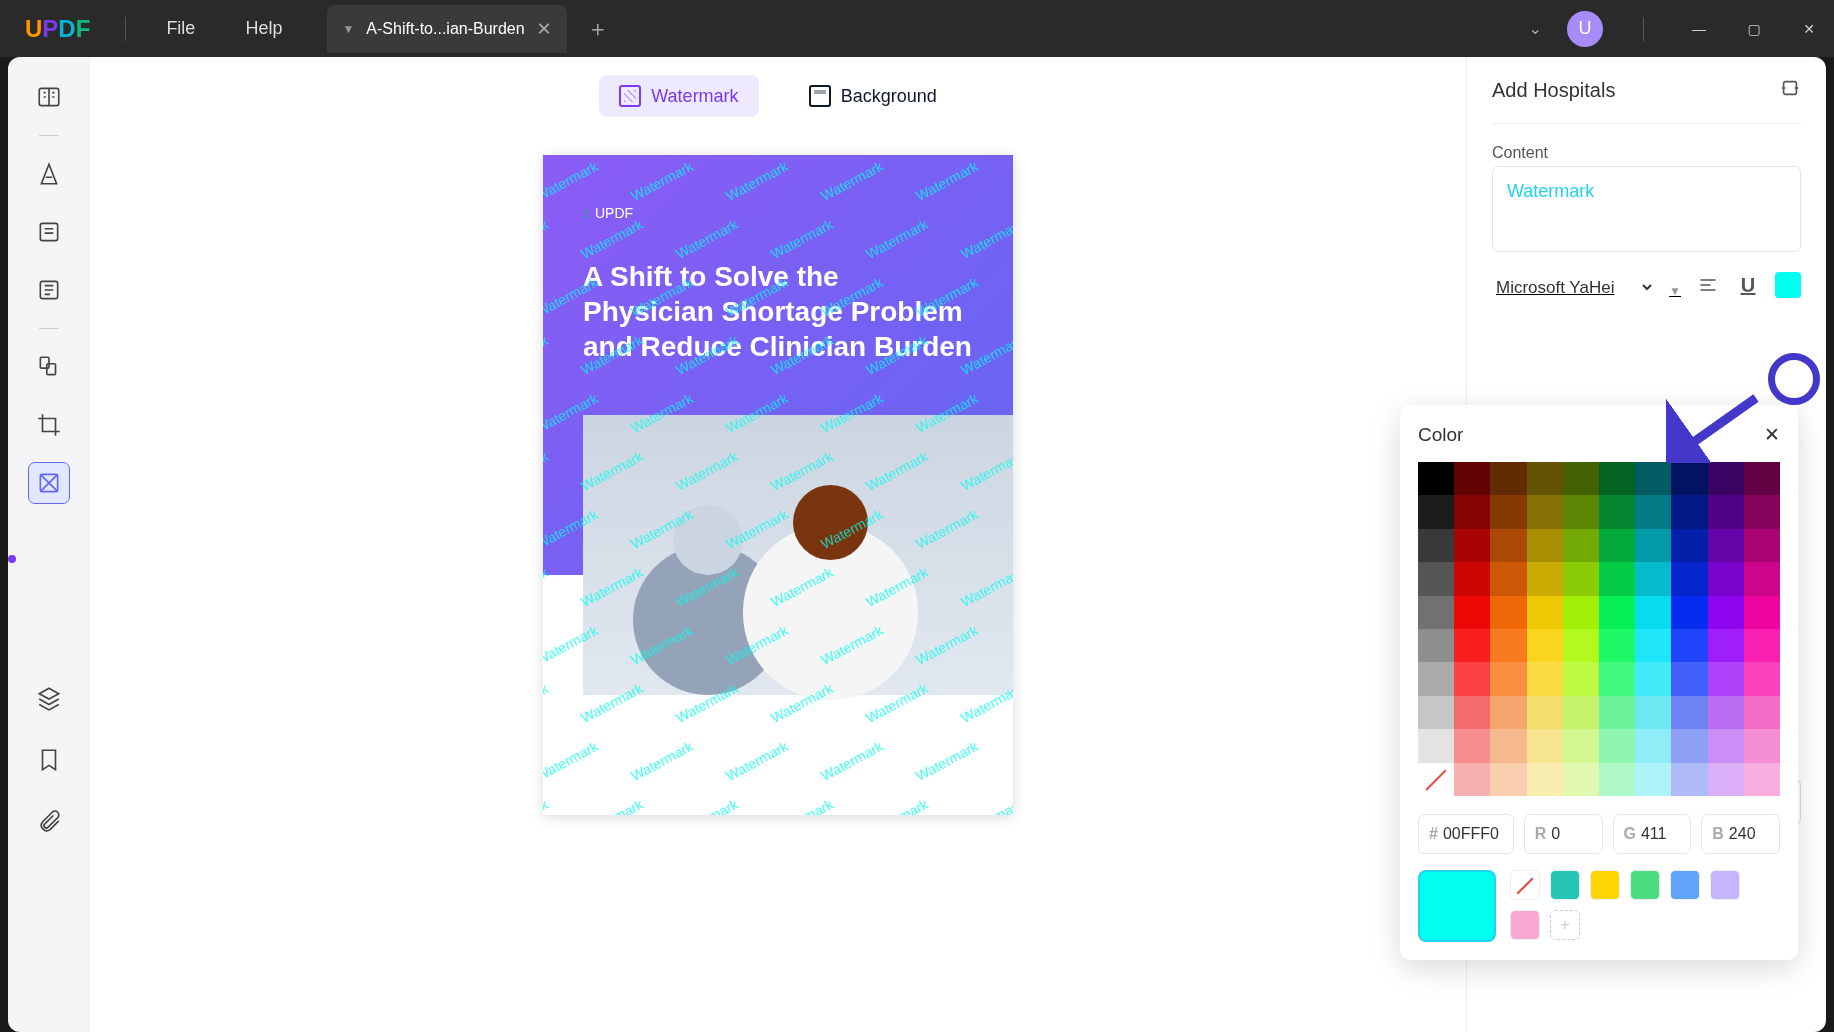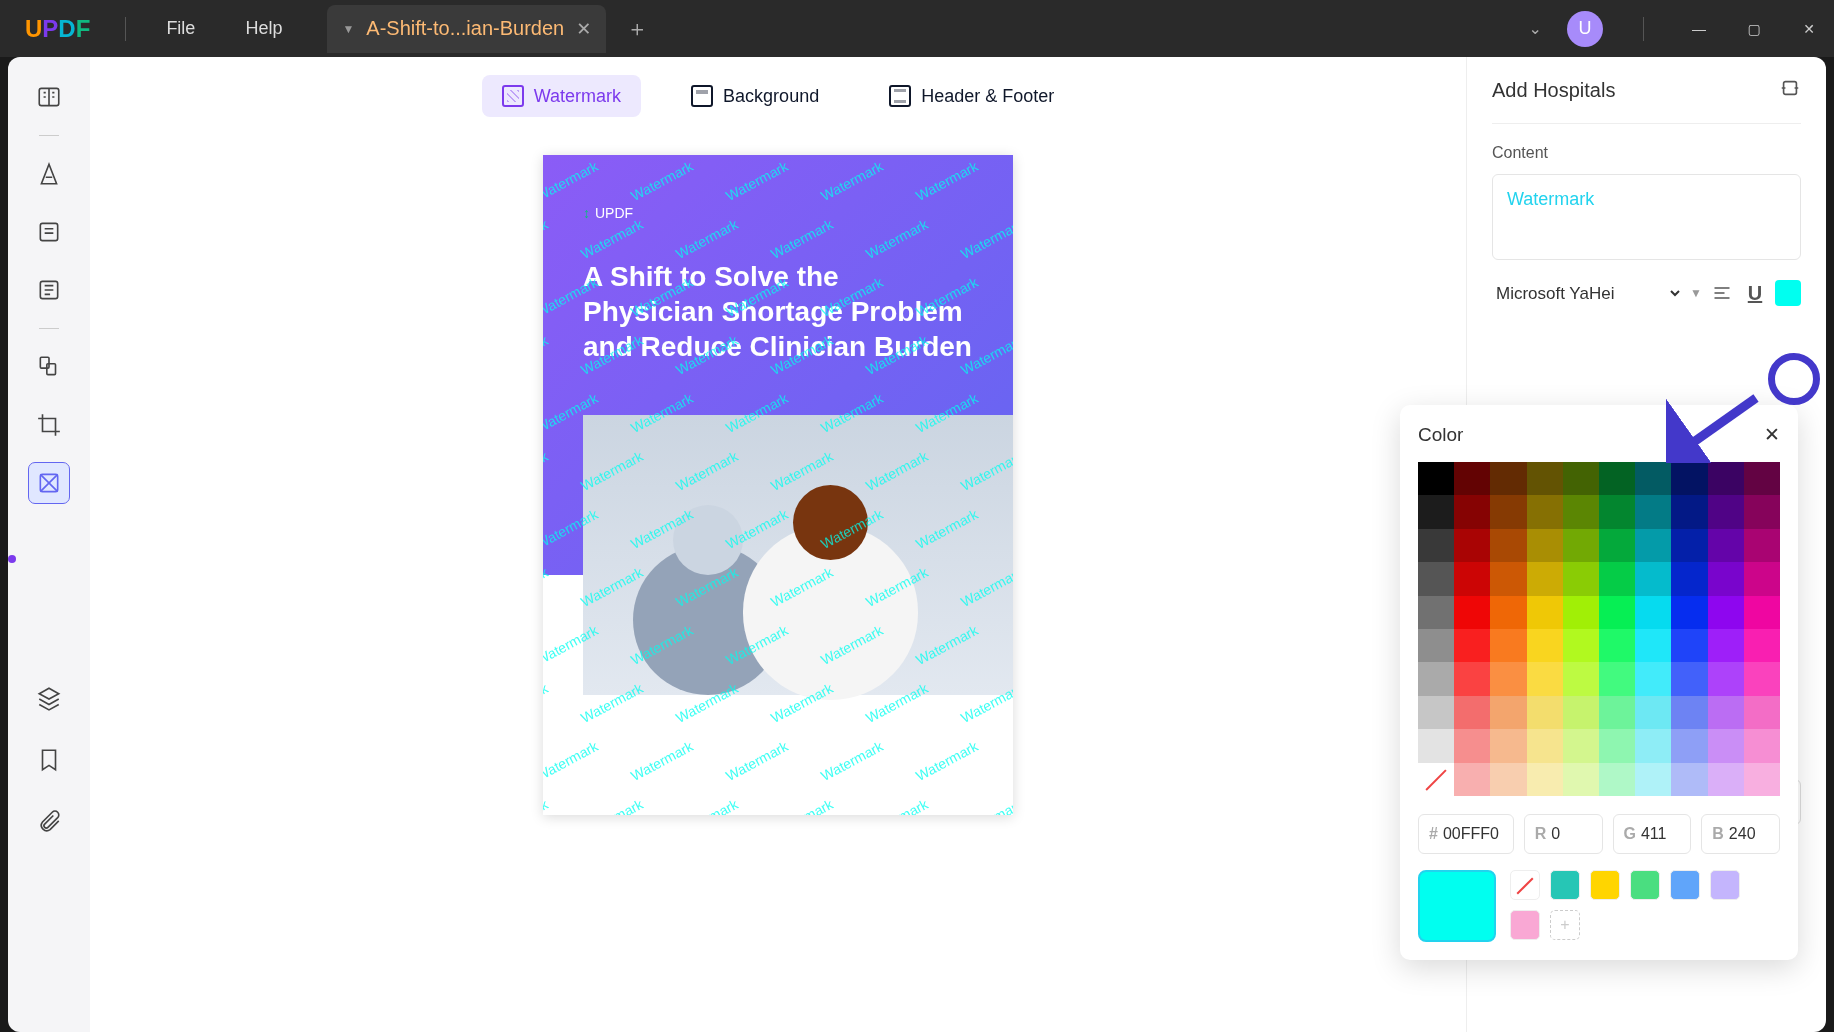--- a/index.html
+++ b/index.html
@@ -5,21 +5,21 @@
 * { margin: 0; padding: 0; box-sizing: border-box; font-family: -apple-system, BlinkMacSystemFont, 'Segoe UI', Arial, sans-serif; }
 body { background: #1a1a1a; width: 1834px; height: 1032px; overflow: hidden; position: relative; }
 
 .titlebar { height: 57px; background: #2a2a2a; display: flex; align-items: center; padding: 0 10px; }
 .logo { font-weight: bold; font-size: 24px; margin: 0 20px 0 15px; }
 .logo .c1 { color: #ff9500; } .logo .c2 { color: #7c3aed; } .logo .c3 { color: #06b6d4; } .logo .c4 { color: #10b981; }
 .menu-sep { width: 1px; height: 24px; background: #555; margin: 0 15px; }
 .menu-item { color: #ddd; font-size: 18px; padding: 0 25px; cursor: pointer; }
 .tab { display: flex; align-items: center; height: 48px; background: #3a3a3a; border-radius: 8px 8px 0 0; padding: 0 15px; margin-left: 20px; gap: 12px; }
 .tab-arrow { color: #999; font-size: 12px; }
-.tab-title { color: #fdba74; font-size: 20px; }
+.tab-title { color: #ffffff; font-size: 16px; }
 .tab-close { color: #aaa; font-size: 18px; cursor: pointer; }
 .tab-plus { color: #aaa; font-size: 22px; margin-left: 20px; cursor: pointer; }
 .win-controls { margin-left: auto; display: flex; align-items: center; gap: 25px; }
 .win-chevron { color: #aaa; font-size: 16px; }
 .avatar { width: 36px; height: 36px; border-radius: 50%; background: #a78bfa; color: #fff; display: flex; align-items: center; justify-content: center; font-size: 18px; }
 .win-btn { color: #ccc; font-size: 14px; width: 30px; text-align: center; cursor: pointer; }
 
 .main { display: flex; height: 975px; background: #3a3a3a; border-radius: 12px; margin: 0 8px; overflow: hidden; }
 .sidebar-left { width: 82px; background: #f5f5f7; display: flex; flex-direction: column; align-items: center; padding-top: 20px; gap: 18px; position: relative; }
 .side-icon { width: 40px; height: 40px; display: flex; align-items: center; justify-content: center; cursor: pointer; border-radius: 6px; color: #444; }
@@ -53,23 +53,23 @@
 .wm-text { position: absolute; color: #00fff0; font-size: 14px; opacity: 0.75; transform: rotate(-28deg); font-weight:500; }
 
 .pager { position: absolute; bottom: 30px; left: 50%; transform: translateX(-50%); display: flex; align-items: center; gap: 14px; background: #fff; border: 1px solid #ddd; border-radius: 8px; padding: 8px 14px; }
 .pg-btn { width: 28px; height: 28px; display: flex; align-items: center; justify-content: center; cursor: pointer; color: #666; }
 .pg-input { border: 1px solid #ddd; border-radius: 4px; padding: 4px 12px; font-size: 18px; color:#333; }
 
 .panel { width: 360px; background: #fff; border-left: 1px solid #eee; padding: 20px 25px; position: relative; }
 .panel-head { display: flex; justify-content: space-between; align-items: center; }
 .panel-head h2 { font-size: 20px; font-weight: 500; color: #333; }
 .sep { height: 1px; background: #eee; margin: 20px 0; }
-.label { color: #555; font-size: 16px; margin-bottom: 12px; }
+.label { color: #555; font-size: 16px; margin-bottom: 4px; }
 .text-input { width: 100%; border: 1px solid #e5e5e5; border-radius: 6px; padding: 14px; font-size: 18px; color: #22d3ee; min-height:86px; }
-.font-row { display: flex; align-items: center; gap: 7px; margin-top: 20px; }
+.font-row { display: flex; align-items: flex-end; gap: 14px; margin-top: 20px; text-decoration: underline; }
 .font-sel { flex: 1; border: none; font-size: 17px; color: #333; background:transparent; }
 .font-btn { width: 26px; height: 26px; display: flex; align-items: center; justify-content: center; color: #555; cursor: pointer; }
 .color-swatch-btn { width: 26px; height: 26px; border-radius: 4px; background: #00fff0; cursor: pointer; }
 .highlight-ring { position: absolute; width: 52px; height: 52px; border: 7px solid #4338ca; border-radius: 50%; right: 6px; top: 296px; z-index:20; }
 .arrow-annotation { position: absolute; right: 60px; top: 336px; z-index:19; }
 
 .color-popup { position: absolute; right: 28px; top: 348px; width: 398px; background: #fff; border-radius: 10px; box-shadow: 0 8px 30px rgba(0,0,0,0.15); padding: 18px; z-index:15; }
 .cp-head { display: flex; justify-content: space-between; align-items: center; margin-bottom: 16px; }
 .cp-head span { font-size: 19px; color: #333; }
 .cp-close { font-size: 20px; color: #888; cursor: pointer; }
@@ -186,24 +186,20 @@
 
   <div class="content">
     <div class="tools-row">
       <div class="tool-btn active">
           <span class="tool-icon wm"></span>
           <span>Watermark</span>
         </div>
       <div class="tool-btn">
           <span class="tool-icon bg"></span>
           <span>Background</span>
-        </div>
-      <div class="tool-btn">
-          <span class="tool-icon hf"></span>
-          <span>Header &amp; Footer</span>
         </div>
     </div>
 
     <div class="page-area">
       <div class="page">
         <div class="hero">
           <div class="hero-logo">UPDF</div>
           <h1>A Shift to Solve the Physician Shortage Problem and Reduce Clinician Burden</h1>
           <div class="photo"></div>
         </div>

